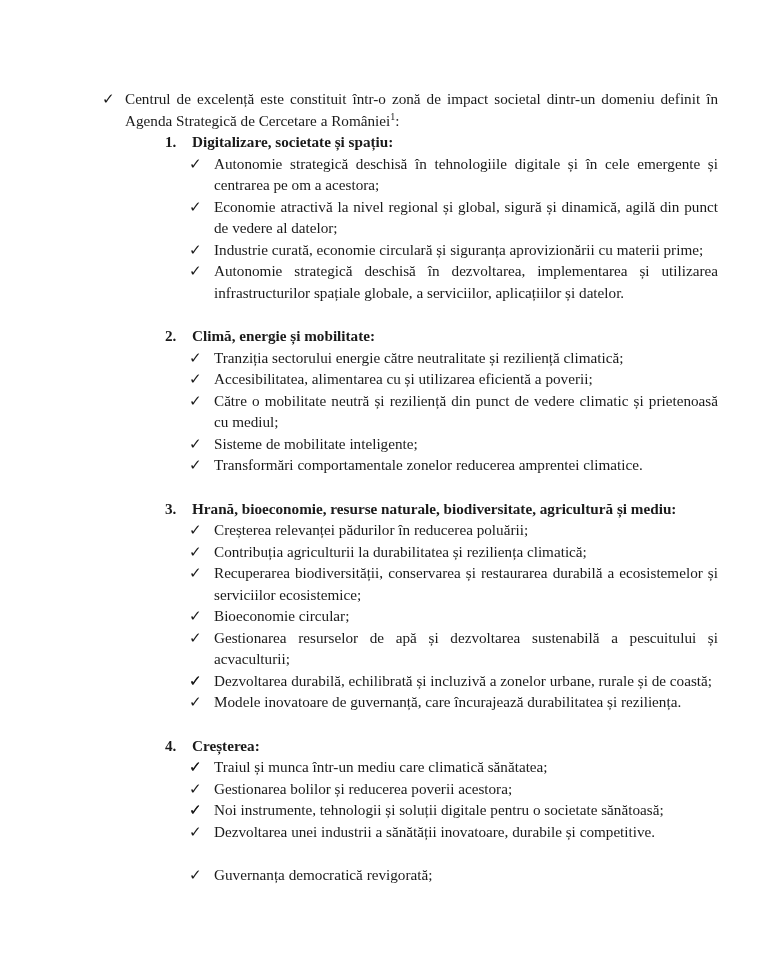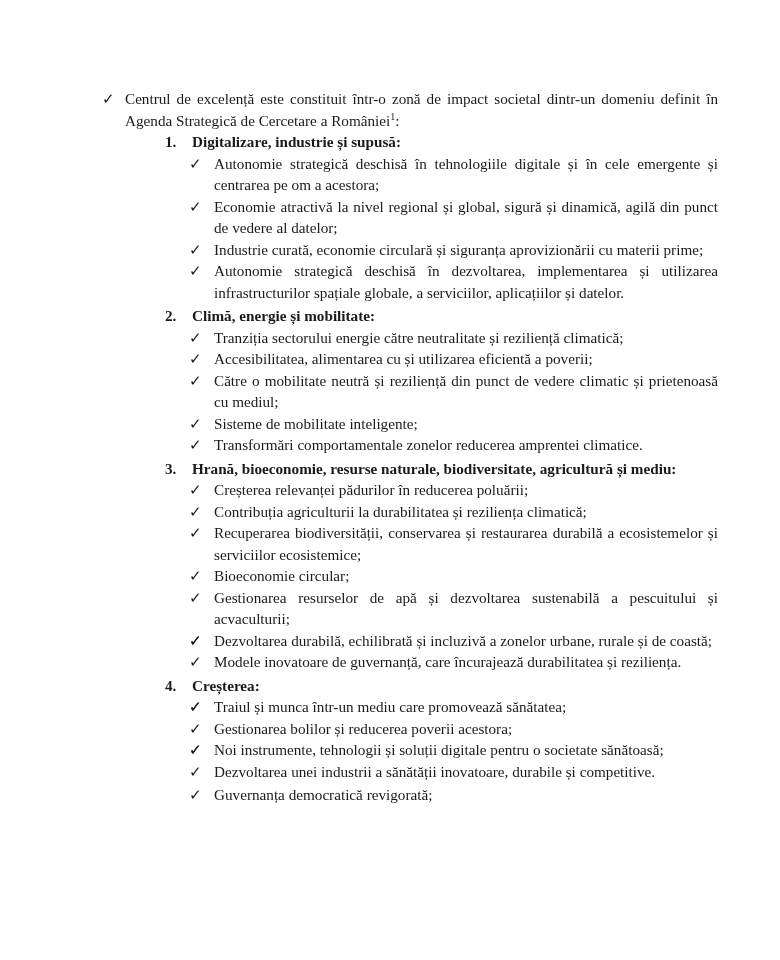--- a/index.html
+++ b/index.html
@@ -32,21 +32,21 @@
     position: absolute;
     left: -23px;
     top: 0;
   }
   sup.fnref {
     font-size: 10px;
     line-height: 0;
     vertical-align: super;
   }
   
-  .sections .section { margin-top: 2px; }
+  .sections .section { margin-top: 22px; }
   .sections .section:first-child { margin-top: 0; }
   .heading {
     margin-left: 165px;
     font-weight: bold;
     white-space: nowrap;
   }
   .heading .num {
     display: inline-block;
     width: 27px;
   }
@@ -70,21 +70,21 @@
   <div class="content">
 
     <div class="intro">
       <span class="marker">✓</span><span>Centrul de excelență este constituit într-o zonă de impact societal dintr-un domeniu definit în Agenda Strategică de Cercetare a României</span><sup class="fnref">1</sup><span>:</span>
     </div>
 
     <div class="sections">
 
       <div class="section">
         <div class="heading">
-          <span class="num">1.</span><span>Digitalizare, industrie și supusă:</span>
+          <span class="num">1.</span><span>Digitalizare, societate și spațiu:</span>
         </div>
         <div class="item">
           <span class="marker">✓</span><span>Autonomie strategică deschisă în tehnologiile digitale și în cele emergente și centrarea pe om a acestora;</span>
         </div>
         <div class="item">
           <span class="marker">✓</span><span>Economie atractivă la nivel regional și global, sigură și dinamică, agilă din punct de vedere al datelor;</span>
         </div>
         <div class="item">
           <span class="marker">✓</span><span>Industrie curată, economie circulară și siguranța aprovizionării cu materii prime;</span>
         </div>
@@ -145,21 +145,21 @@
       </div>
 
       <div class="section">
         <div class="heading">
           <span class="num">4.</span><span>Creșterea:</span>
         </div>
         <div class="item">
           <span class="marker">✓</span>
         </div>
         <div class="item">
-          <span class="marker">✓</span><span>Traiul și munca într-un mediu care promovează sănătatea;</span>
+          <span class="marker">✓</span><span>Traiul și munca într-un mediu care climatică sănătatea;</span>
         </div>
         <div class="item">
           <span class="marker">✓</span><span>Gestionarea bolilor și reducerea poverii acestora;</span>
         </div>
         <div class="item">
           <span class="marker">✓</span>
         </div>
         <div class="item">
           <span class="marker">✓</span><span>Noi instrumente, tehnologii și soluții digitale pentru o societate sănătoasă;</span>
         </div>

